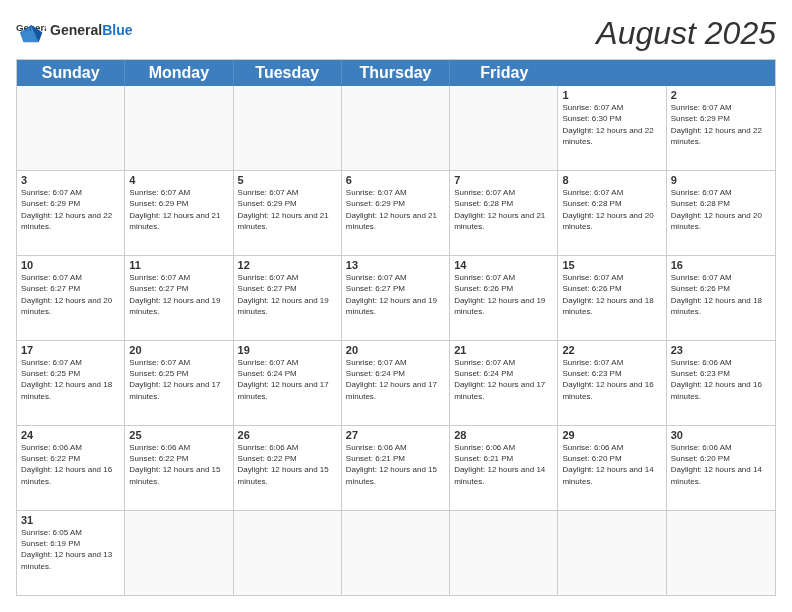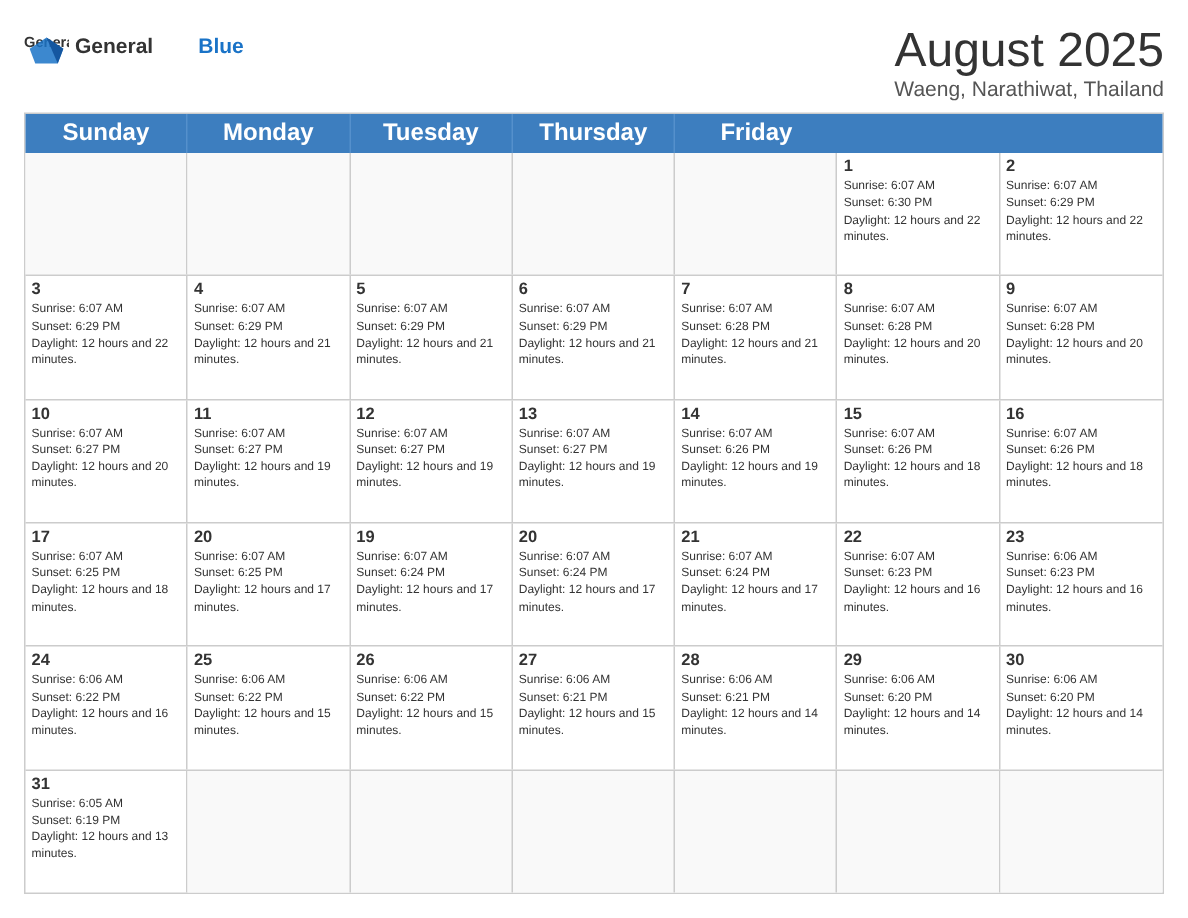--- a/index.html
+++ b/index.html
@@ -33,20 +33,21 @@
       height: 30px;
     }
     .title-area {
       text-align: right;
     }
     .month-title {
       font-size: 32px;
       font-weight: 300;
       color: #333;
       line-height: 1.1;
+      font-style: italic;
     }
     .location {
       font-size: 14px;
       color: #555;
     }
     .calendar {
       flex: 1;
       display: flex;
       flex-direction: column;
       border: 1px solid #ccc;
@@ -105,27 +106,26 @@
 <div class="page">
   <div class="header">
     <div class="logo">
       <svg class="logo-icon" viewBox="0 0 40 40">
         <text x="0" y="20" font-size="13" font-family="Arial" font-weight="bold" fill="#333">General</text>
         <polygon points="5,22 20,12 35,22 30,35 10,35" fill="#1a73c7" opacity="0.85"></polygon>
         <polygon points="20,12 35,22 30,35" fill="#1557a0"></polygon>
       </svg>
       <div>
         <div style="font-size:14px; line-height:1.1;">
-          <span style="color:#333; font-weight:bold;">General</span><span style="color:#1a73c7; font-weight:bold;margin-left:30px;">Blue</span>
+          <span style="color:#333; font-weight:bold;">General</span><span style="color:#1a73c7; font-weight:bold;">Blue</span>
         </div>
       </div>
     </div>
     <div class="title-area">
       <div class="month-title">August 2025</div>
-      <div class="location">Waeng, Narathiwat, Thailand</div>
     </div>
   </div>
 
   <div class="calendar">
     <div class="cal-header">
     <div class="cal-header-cell">Sunday</div>
         <div class="cal-header-cell">Monday</div>
         <div class="cal-header-cell">Tuesday</div>
         <div class="cal-header-cell">Thursday</div>
         <div class="cal-header-cell">Friday</div>

